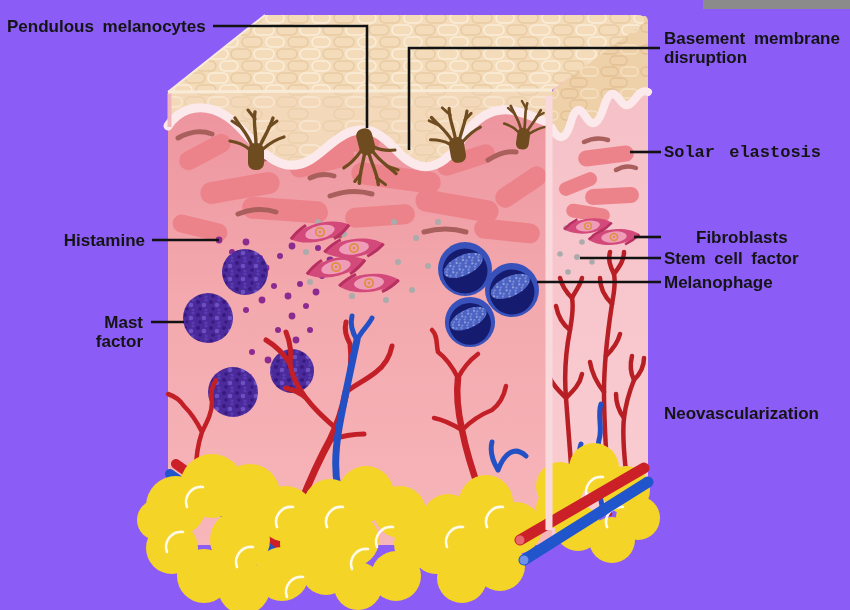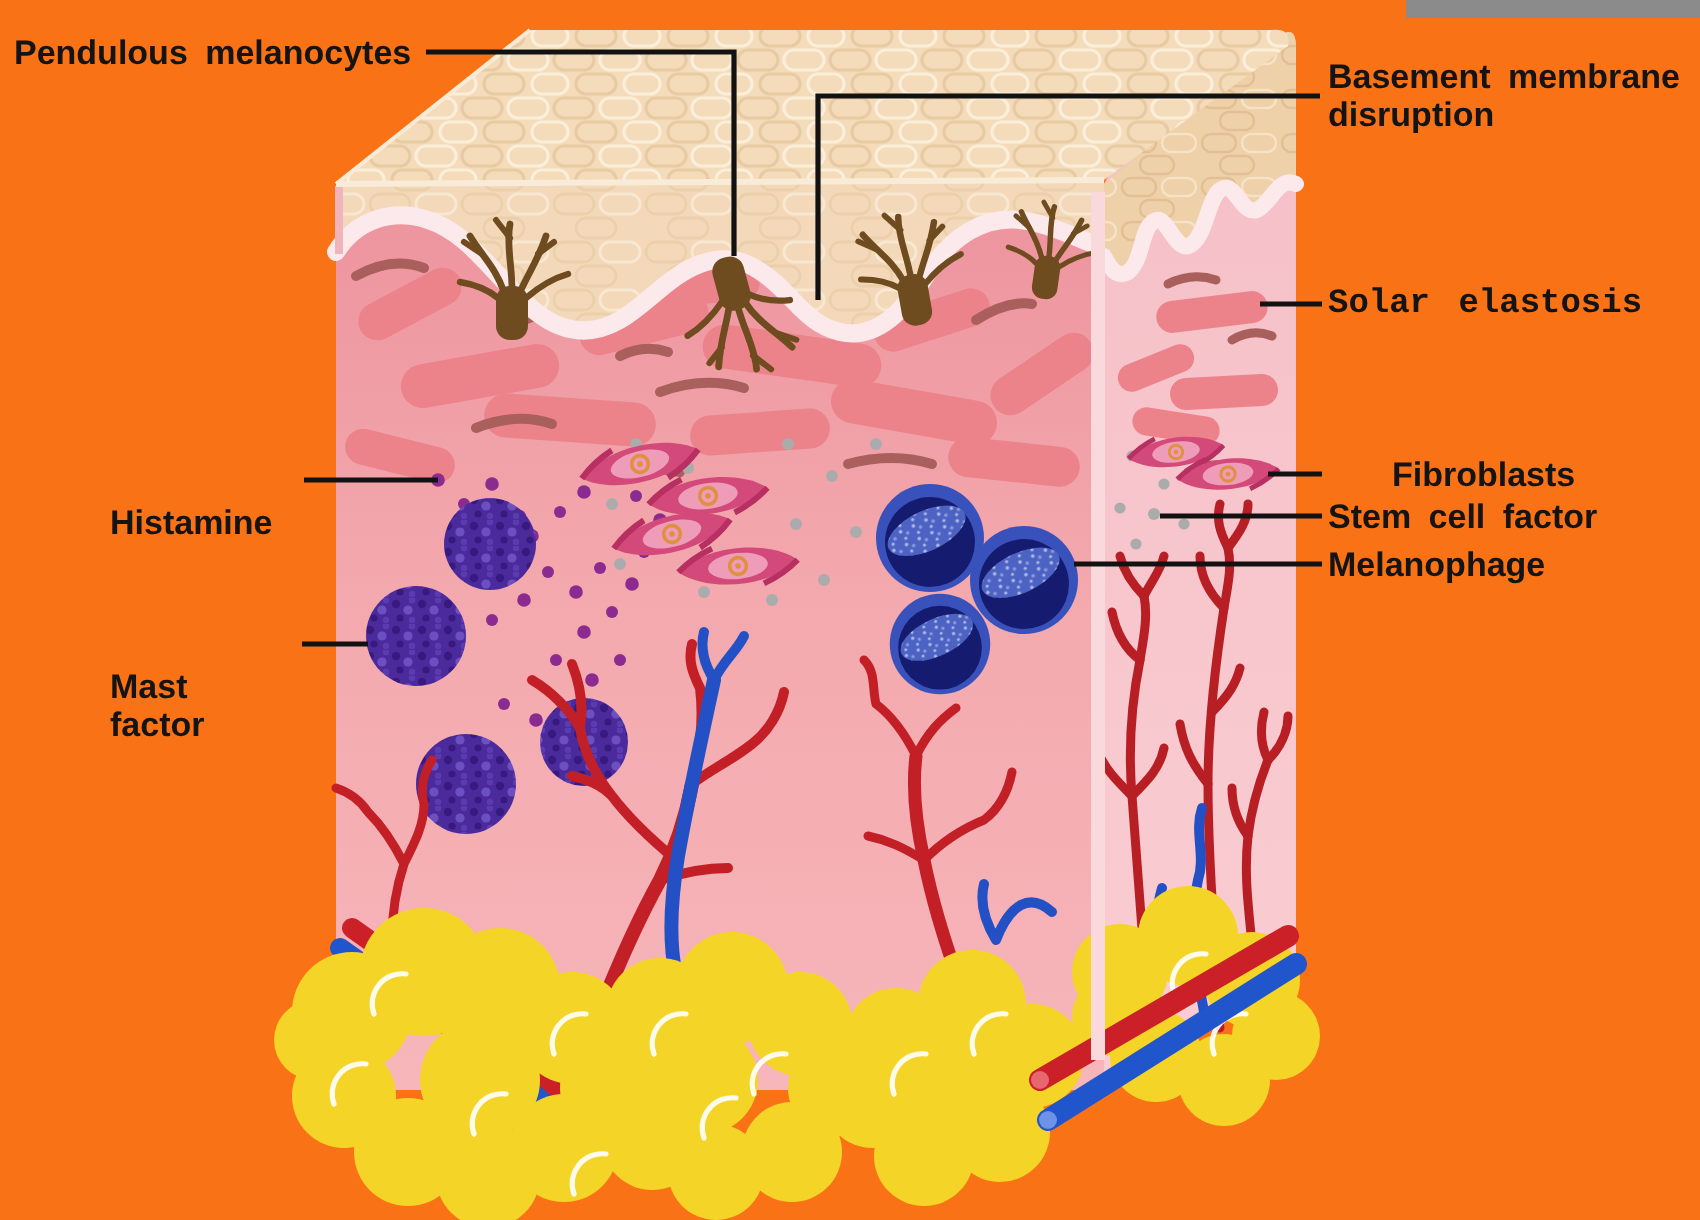--- a/index.html
+++ b/index.html
@@ -1,21 +1,21 @@
 <!DOCTYPE html>
 <html><head>
 <meta charset="utf-8">
 <style>
   html,body{margin:0;padding:0;background:#ffffff;}
-  .stage{position:relative;width:850px;height:610px;background:#f97316;overflow:hidden;
+  .stage{position:relative;width:850px;height:610px;background:#8b5cf6;overflow:hidden;
          font-family:"Liberation Sans","DejaVu Sans",sans-serif;}
   .stage svg{position:absolute;left:0;top:0;}
   .lbl{position:absolute;font-weight:bold;font-size:17px;line-height:19px;color:#141414;
        word-spacing:4px;white-space:normal;}
-  .lbl.right{margin-top:21px;}
+  .lbl.right{text-align:right;}
 </style>
 </head>
 <body>
 
 <div class="stage">
 <svg width="850" height="610" viewBox="0 0 850 610">
   <defs>
     <linearGradient id="dermisG" x1="0" y1="0" x2="0" y2="1">
       <stop offset="0.05" stop-color="#ee96a0"></stop>
       <stop offset="0.45" stop-color="#f3a9ae"></stop>
@@ -373,13 +373,14 @@
   <div class="lbl right" style="left:55px;top:231px;width:90px;">Histamine</div>
 
   <div class="lbl" style="left:664px;top:228px;width:180px;margin-left:32px;">Fibroblasts</div>
 
   <div class="lbl" style="left:664px;top:273px;width:180px;">Melanophage</div>
 
   <div class="lbl" style="left:664px;top:249px;width:180px;">Stem cell factor</div>
 
   <div class="lbl right" style="left:55px;top:313px;width:88px;">Mast factor</div>
 
+  <div class="lbl" style="left:664px;top:404px;width:180px;">Neovascularization</div>
 </div>
 
 </body></html>

